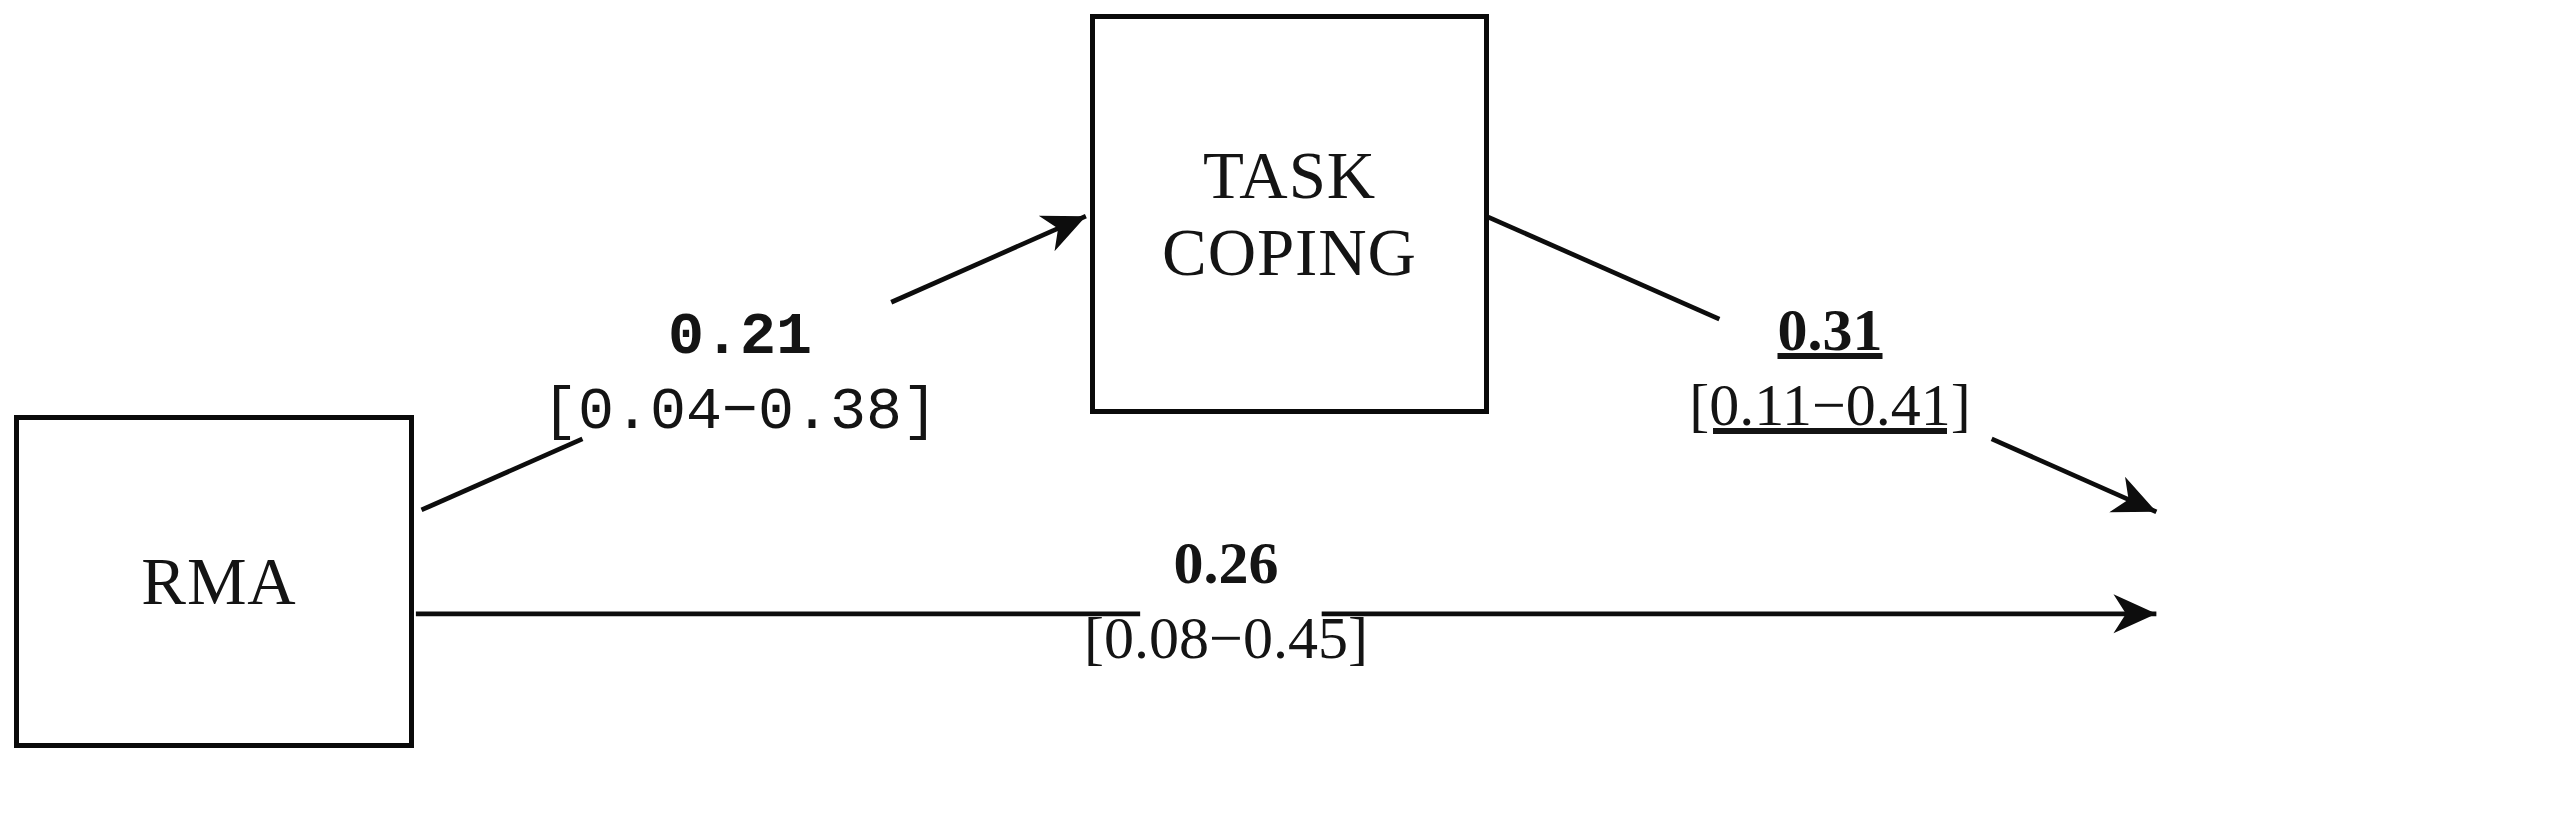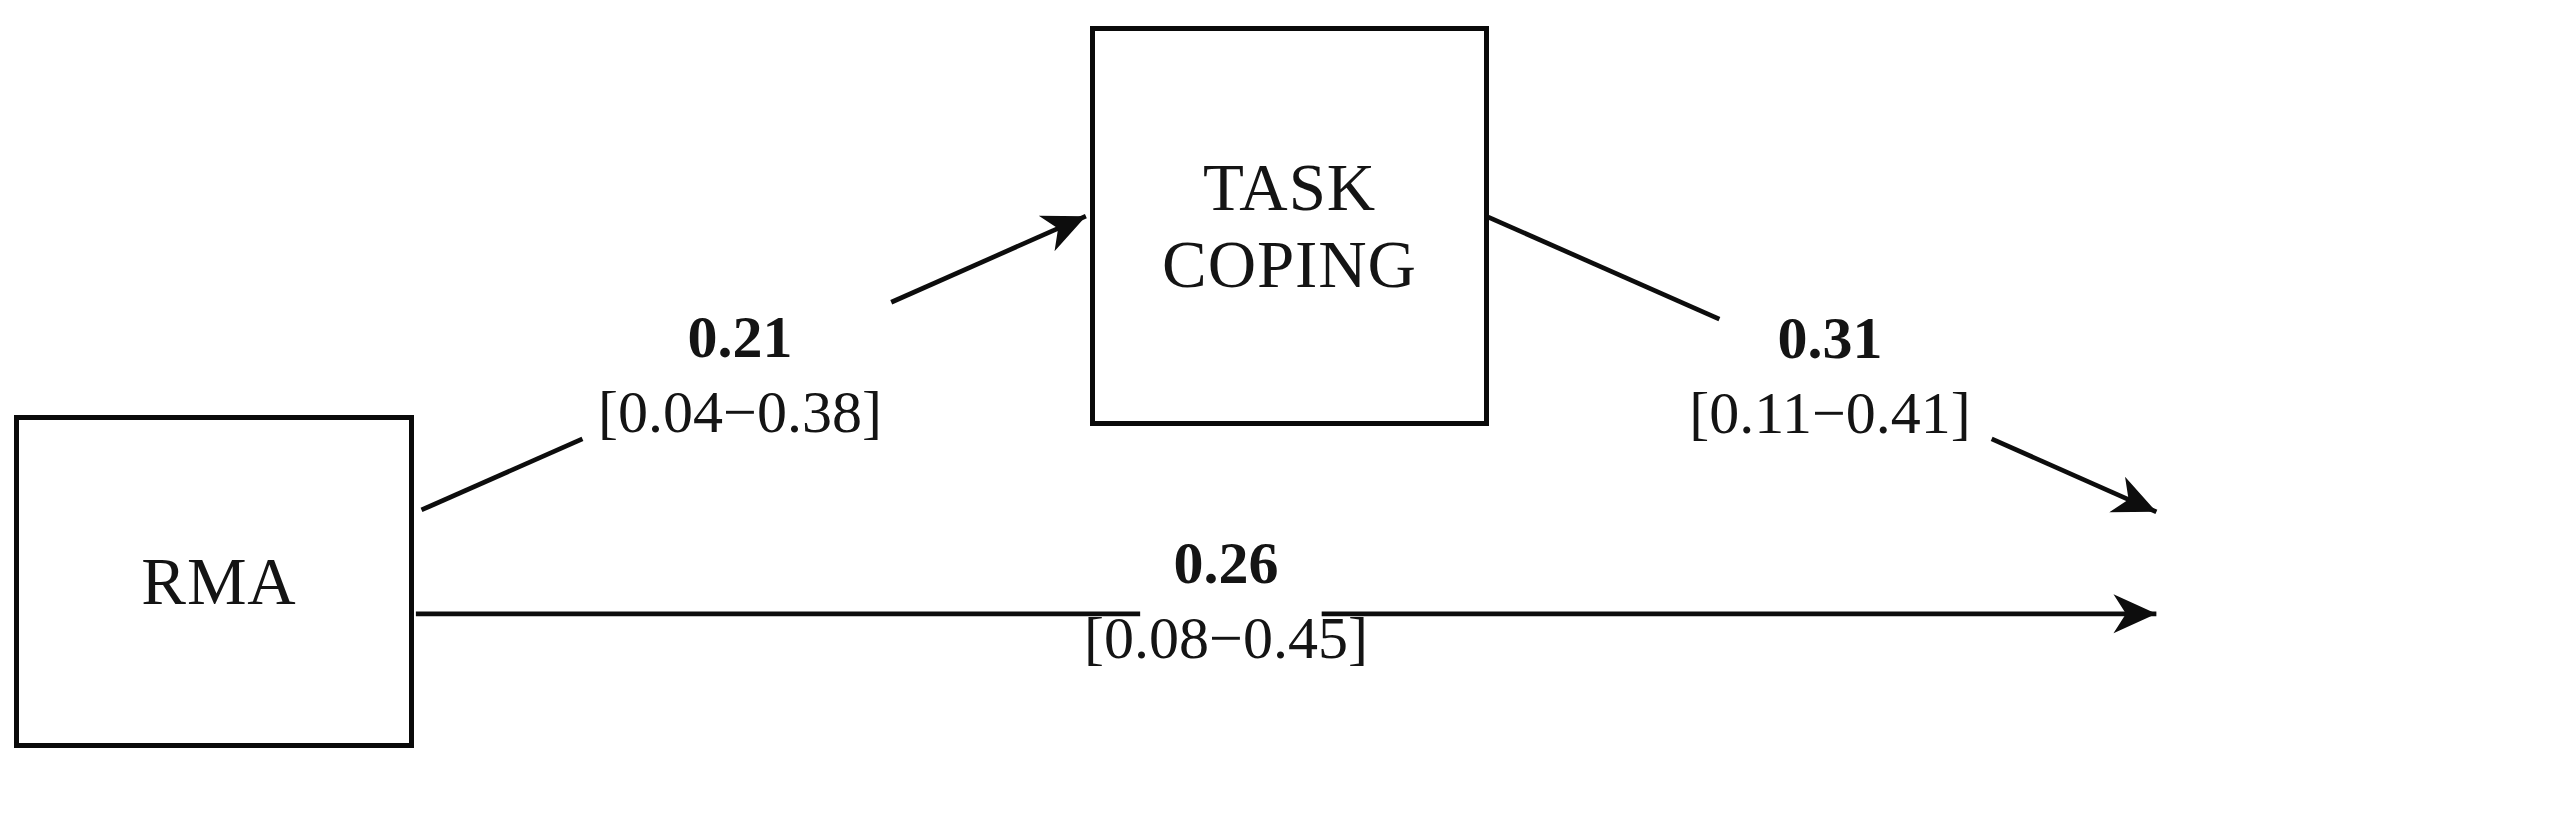--- a/index.html
+++ b/index.html
@@ -35,35 +35,35 @@
     align-items: center;
     justify-content: center;
     text-align: center;
     color: #141414;
     font-size: 67px;
     line-height: 77px;
     letter-spacing: 0.9px;
   }
   .node-box .node-label { display: block; }
   #rma-box  { left: 14px;   top: 415px; width: 400px; height: 333px; padding-left: 10px; }
-  #task-box { left: 1090px; top: 14px;  width: 399px; height: 400px; margin-top: 12px; }
+  #task-box { left: 1090px; top: 14px;  width: 399px; height: 400px; }
   #wcc-box  { left: 2162px; top: 414px; width: 400px; height: 400px; }
   .path-label {
     position: absolute;
     width: 412px;
     text-align: center;
     color: #141414;
     font-size: 60px;
     line-height: 75px;
     white-space: nowrap;
   }
   .path-label .coef { font-weight: bold; display: block; }
   .path-label .ci   { font-weight: normal; display: block; }
-  #label-a { left: 534px;  top: 300px; }
-  #label-b { left: 1624px; top: 301px; }
+  #label-a { left: 534px;  top: 300px; font-family: Liberation Mono, monospace; }
+  #label-b { left: 1624px; top: 293px; text-decoration: underline; }
   #label-c { left: 1020px; top: 526px; }
 </style>
 </head>
 <body>
 
 <div class="canvas">
 
   <svg class="arrow-layer" width="2576" height="830" viewBox="0 0 2752 887" xmlns="http://www.w3.org/2000/svg">
     <defs>
       <marker id="ah" viewBox="0 0 12 12" refX="11" refY="6" markerWidth="50" markerHeight="50" markerUnits="userSpaceOnUse" orient="auto">

